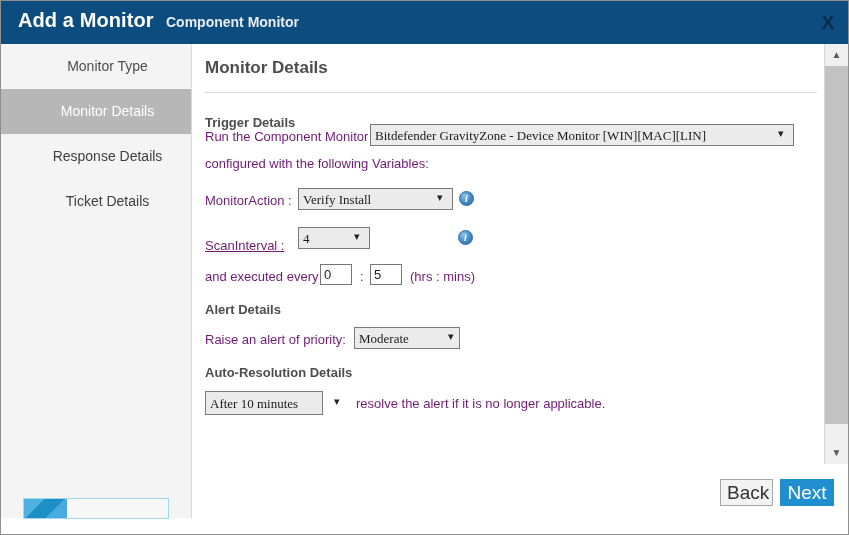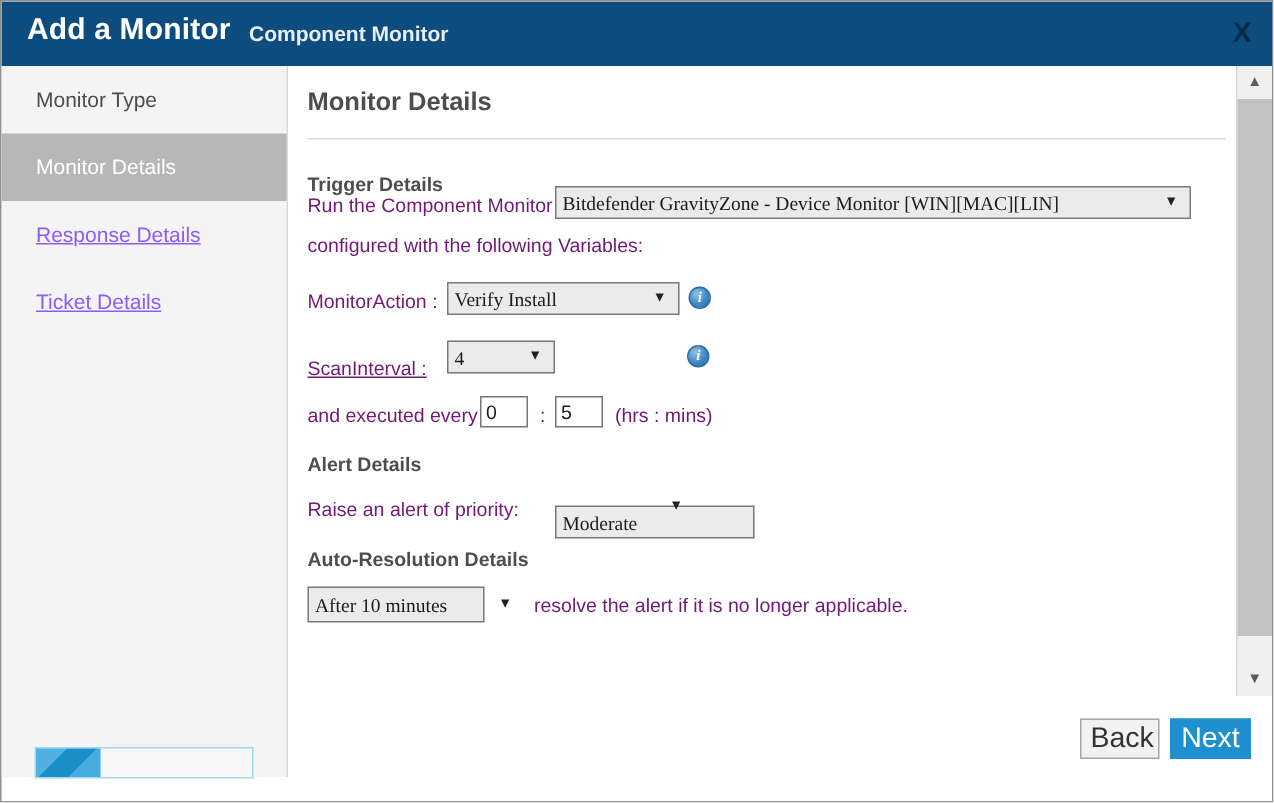--- a/index.html
+++ b/index.html
@@ -67,42 +67,42 @@
 
   
   #sidebar {
     position: absolute;
     left: 0;
     top: 43px;
     width: 190px;
     bottom: 16px;
     background: #f4f4f4;
     border-right: 1px solid #d9d9d9;
+    text-align: center;
   }
   .side-item {
     position: absolute;
     left: 0;
     width: 190px;
     height: 45px;
     line-height: 45px;
     box-sizing: border-box;
     padding-left: 23px;
     font-size: 14px;
     color: #4d4d4d;
     cursor: pointer;
     white-space: nowrap;
   }
   .side-item.active {
     background: #b7b7b7;
     color: #ffffff;
   }
   .side-item.disabled {
-    color: #8b5cf6;
+    color: #404040;
     cursor: default;
-    text-decoration: underline;
   }
 
   
   #progress-wrap {
     position: absolute;
     left: 22px;
     top: 454px;
     width: 146px;
     height: 21px;
     box-sizing: border-box;
@@ -345,21 +345,21 @@
       <div class="info-icon" style="left:266px; top:186px;">i</div>
 
       <div class="plain-text" style="left:13px; top:225px;">and executed every</div>
       <input class="ui-text" id="hours-input" style="left: 128px; top: 220px; width: 32px;" value="0">
       <div class="plain-text" style="left:168px; top:225px;">:</div>
       <input class="ui-text" id="minutes-input" style="left: 178px; top: 220px; width: 32px;" value="5">
       <div class="plain-text" style="left:218px; top:225px;">(hrs : mins)</div>
 
       <div class="section-head" style="top:258px;">Alert Details</div>
       <div class="plain-text" style="left:13px; top:288px;">Raise an alert of priority:</div>
-      <select class="ui-select" id="priority-select" style="left:162px; top:293px; width:133px;margin-left:16px;">
+      <select class="ui-select" id="priority-select" style="left:162px; top:283px; width:106px;">
         <option>Moderate</option>
       </select>
       <span class="sel-arrow" style="left:256px; top:286px;">▾</span>
 
       <div class="section-head" style="top:321px;">Auto-Resolution Details</div>
       <select class="ui-select" id="autores-select" style="left:13px; top:347px; width:118px; height:24px;">
         <option>After 10 minutes</option>
       </select>
       <span class="sel-arrow" style="left:142px; top:351px;">▾</span>
       <div class="plain-text" style="left:164px; top:352px;">resolve the alert if it is no longer applicable.</div>

